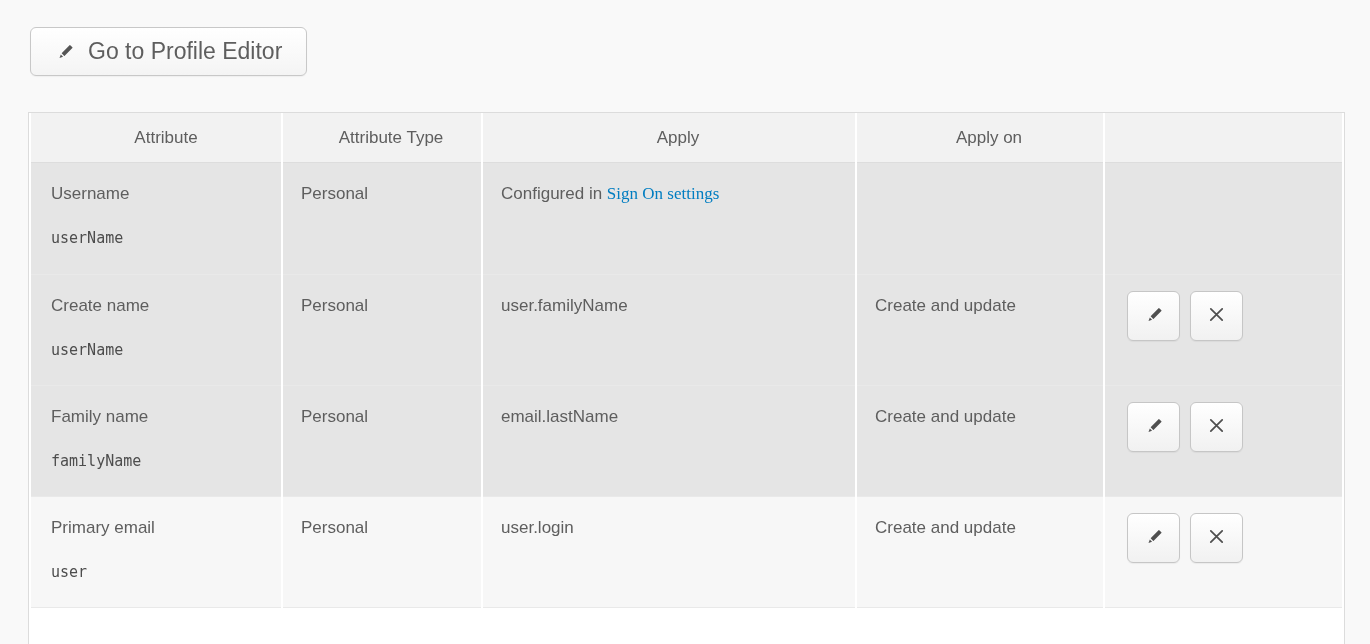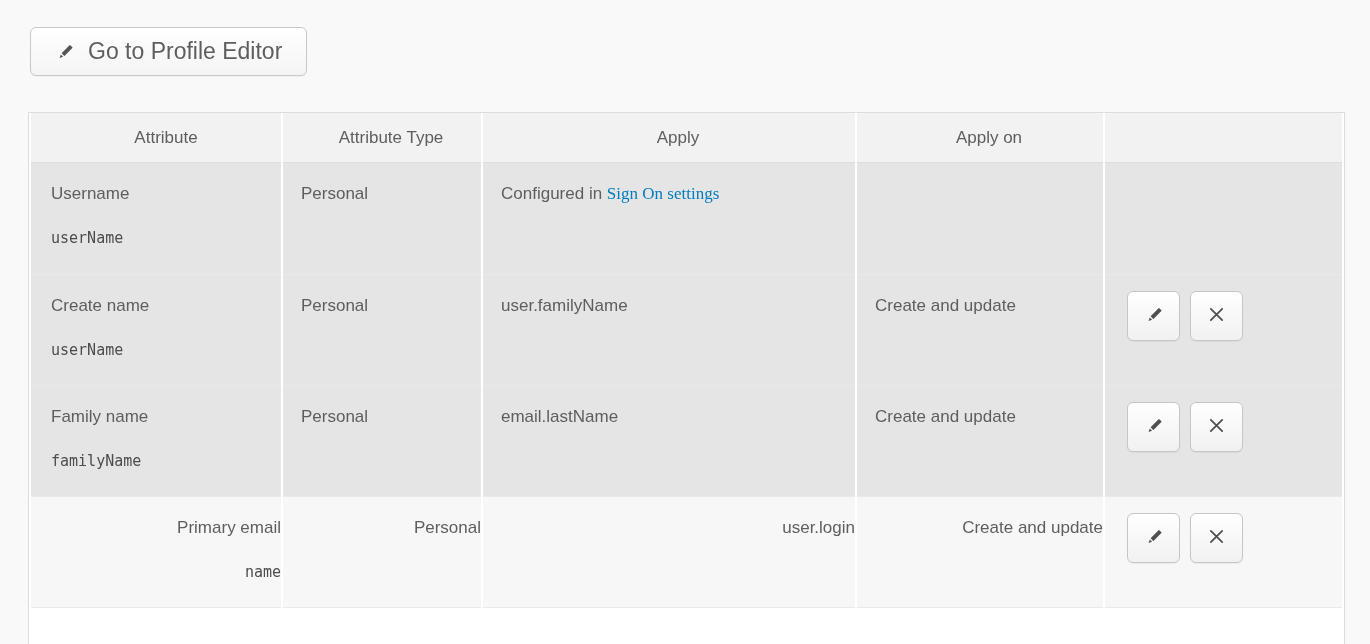--- a/index.html
+++ b/index.html
@@ -61,21 +61,21 @@
   }
   thead th:first-child { padding-left: 20px; }
   tbody td {
     height: 111px;
     vertical-align: top;
     padding: 21px 0 0 18px;
     background: #e5e5e5;
   }
   tbody td:first-child { padding-left: 20px; }
   tbody.rows tr + tr td { border-top: 1px solid #e9e9e9; }
-  tbody.rows tr.highlighted td { background: #f7f7f7; text-align: right; }
+  tbody.rows tr.highlighted td { background: #f7f7f7; }
   .attr-name {
     font-family: "DejaVu Sans Mono", monospace;
     font-size: 15px;
     color: #4d4d4d;
     margin-top: 25px;
   }
   .link { color: #007dc1; text-decoration: none; cursor: pointer; font-family: Liberation Serif, serif; }
   .cell-actions { padding-top: 16px !important; padding-left: 22px !important; }
   .actions { display: flex; gap: 10px; }
   .icon-btn {
@@ -216,21 +216,21 @@
               <path d="M5.5 5.5l13 13m0-13l-13 13" stroke="#4f4f4f" stroke-width="2" stroke-linecap="round" fill="none"></path>
             </svg>
           </span>
         </button>
       </span>
     </td>
   </tr>
           <tr class="attr-row highlighted">
     <td class="cell-attribute">
       <div class="attr-label">Primary email</div>
-      <div class="attr-name">name</div>
+      <div class="attr-name">user</div>
     </td>
     <td class="cell-type">
       <span>Personal</span>
     </td>
     <td class="cell-value">
       <span>user.login</span>
     </td>
     <td class="cell-apply">
       <span>Create and update</span>
     </td>

